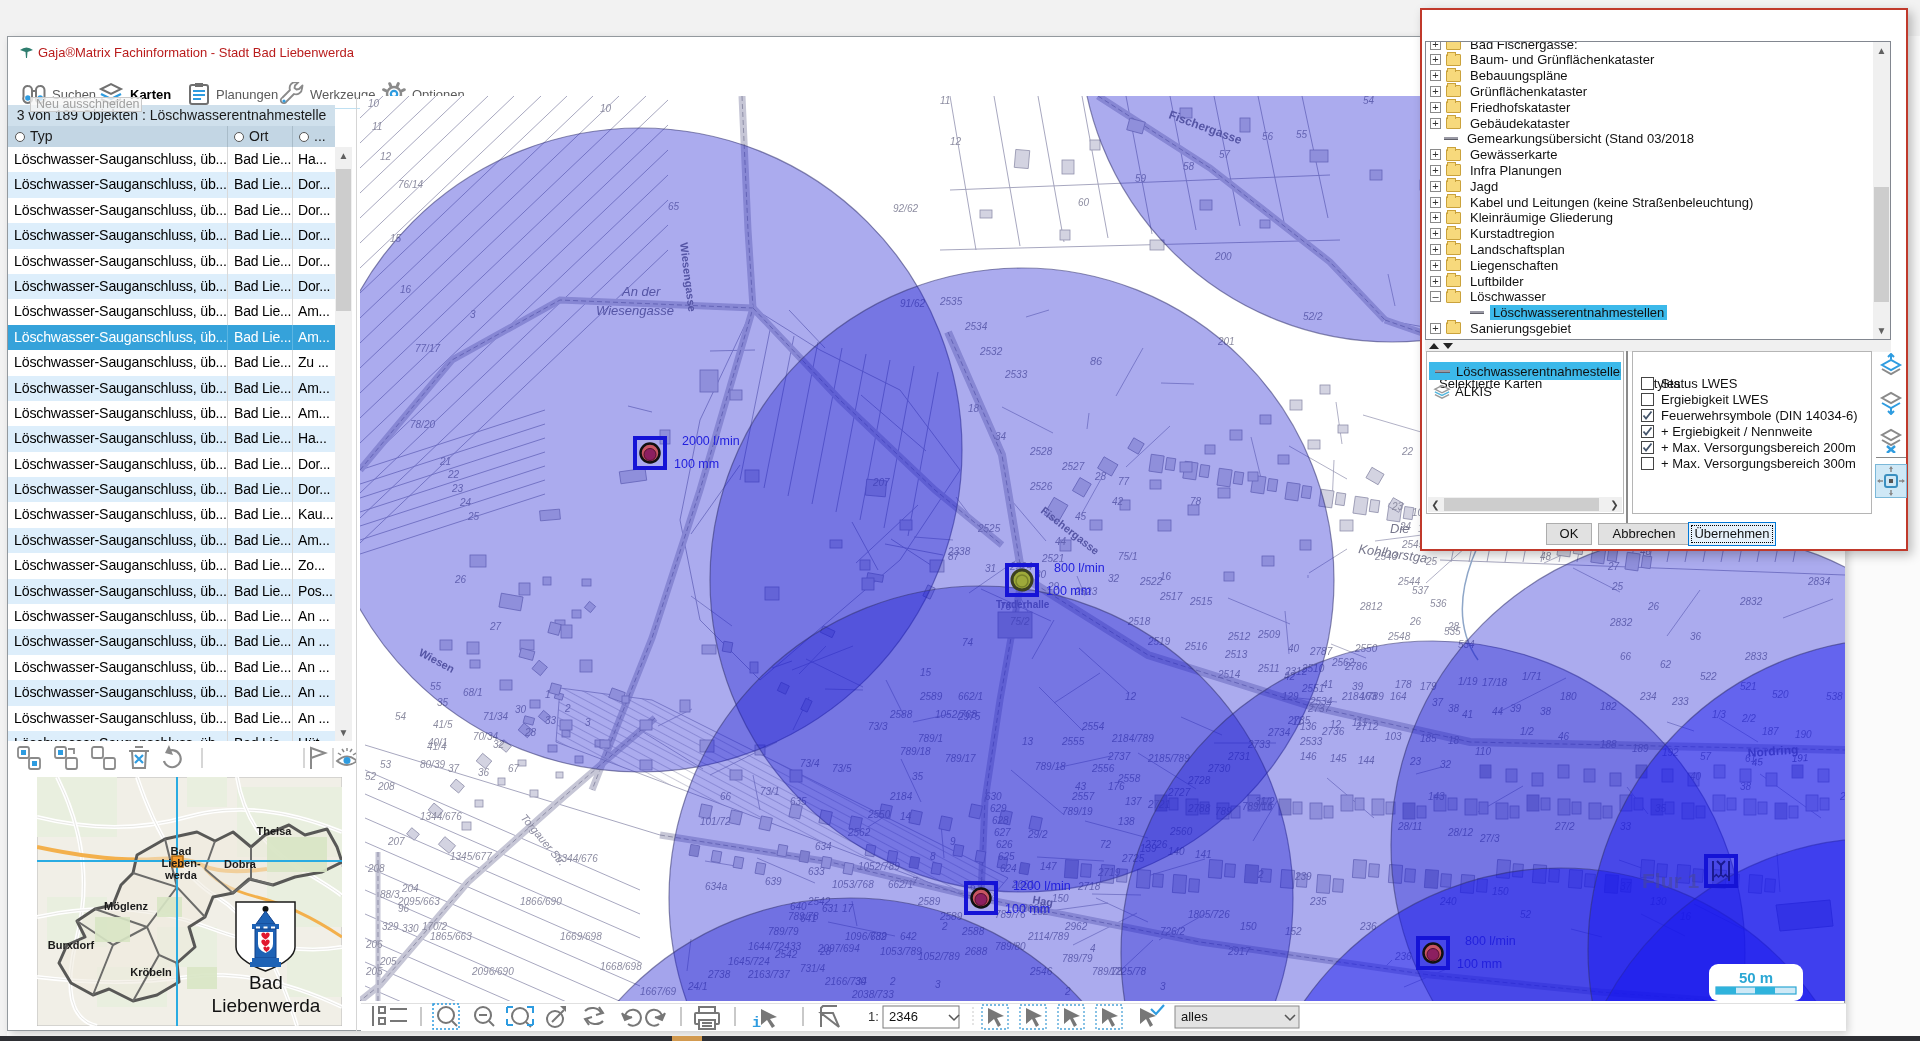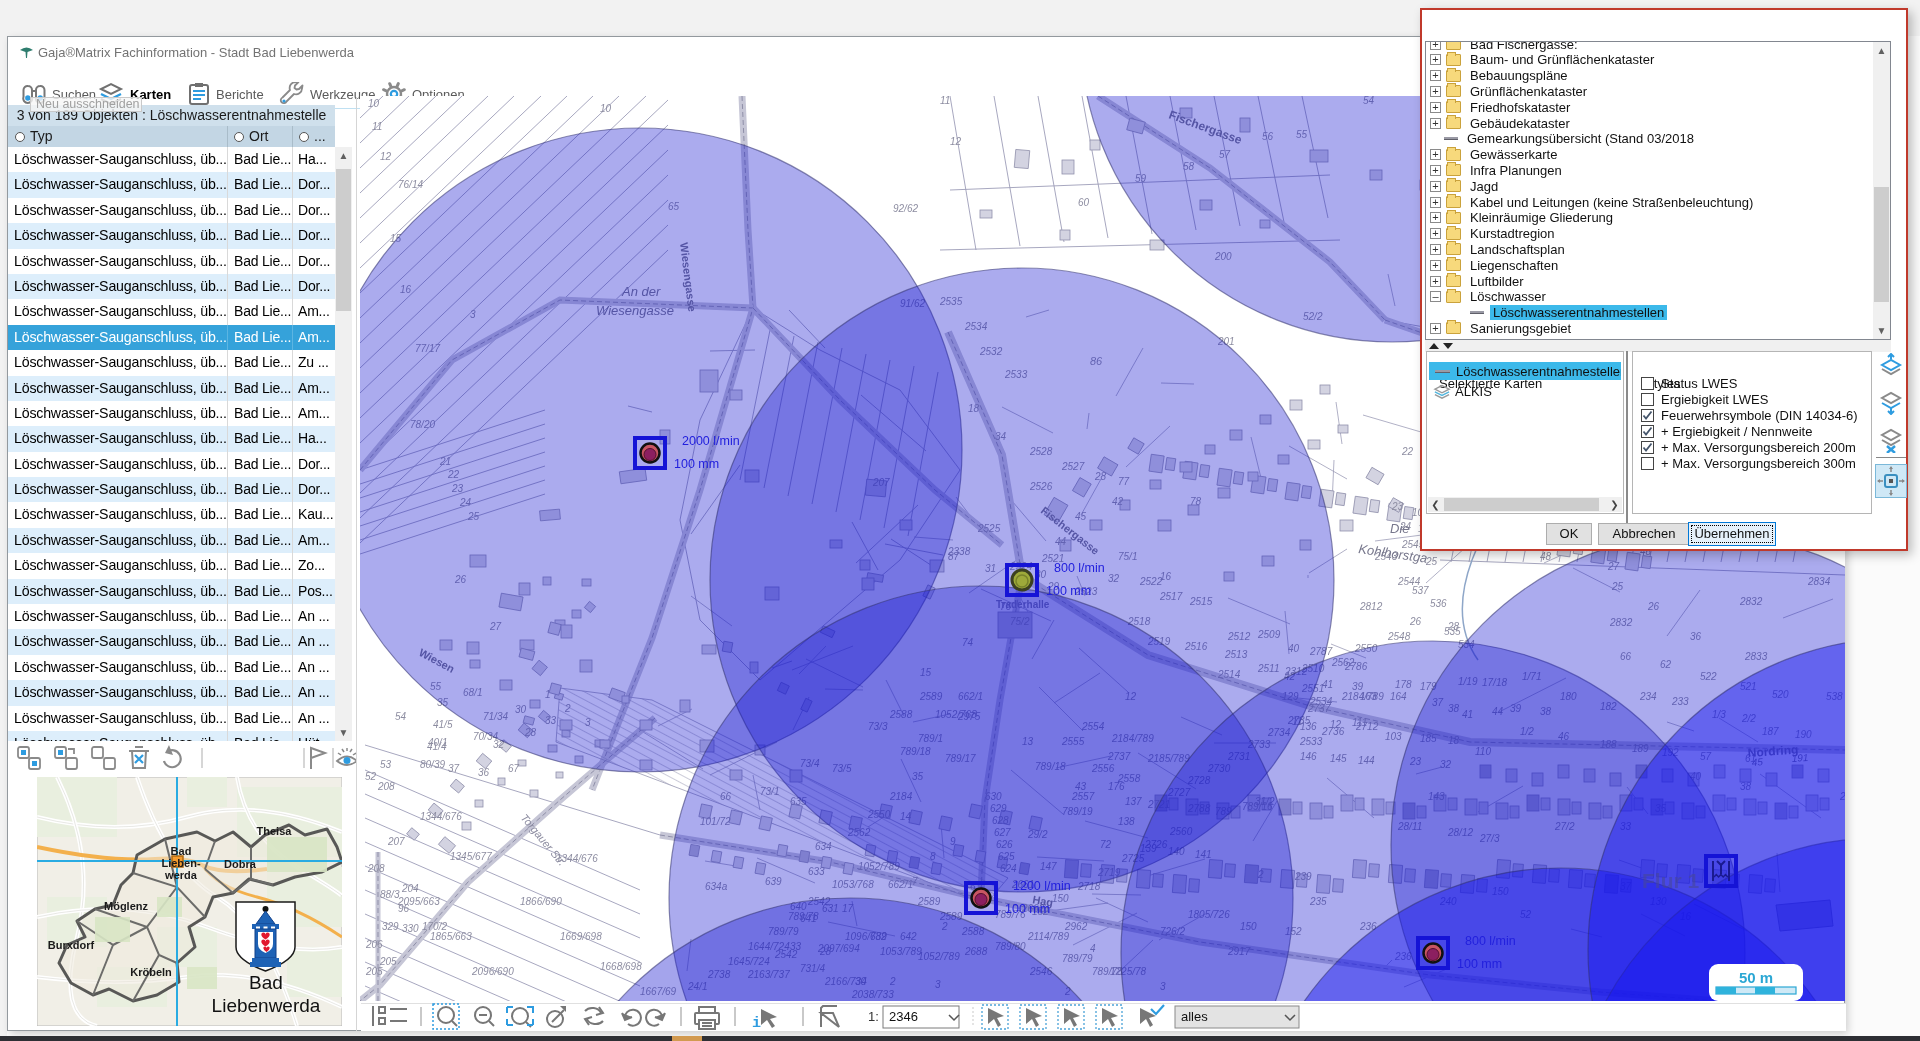--- a/index.html
+++ b/index.html
@@ -1,20 +1,20 @@
 <!DOCTYPE html>
 <html><head><meta charset="utf-8">
 <style>
 * { margin:0; padding:0; box-sizing:border-box; }
 html,body { width:1920px; height:1041px; overflow:hidden; background:#fbfbfb; font-family:"Liberation Sans",sans-serif; }
 #topstrip { position:absolute; left:0; top:0; width:1920px; height:36px; background:#f2f2f2; }
 #leftstrip { position:absolute; left:0; top:0; width:7px; height:1041px; background:#f2f2f2; }
 #win { position:absolute; left:7px; top:36px; width:1838px; height:995px; background:#fff; border:1px solid #93999e; box-shadow:3px 3px 8px rgba(0,0,0,0.18); }
 .titlebar { position:absolute; left:0; top:0; width:100%; height:30px; background:#fff; }
-.titletext { position:absolute; left:30px; top:8px; font-size:13px; color:#737373; }
+.titletext { position:absolute; left:30px; top:8px; font-size:13px; color:#b91c1c; }
 .appicon { position:absolute; left:11px; top:8px; }
 .toolbar { position:absolute; left:0; top:42px; width:100%; height:30px; background:#fff; border-bottom:1px solid #bfe0f2; }
 .tbitem { position:absolute; top:0; height:30px; display:flex; align-items:center; gap:6px; color:#5a5a5a; font-size:13px; }
 .tbitem b { color:#000; }
 
 #tblhead { position:absolute; left:0px; top:68px; width:327px; height:21px; background:#cfe0ec; font-size:14px; color:#1a1a1a; text-align:center; line-height:21px; }
 #tblcols { position:absolute; left:0px; top:89px; width:327px; height:21px; background:#c3d6e4; font-size:14px; color:#1a1a1a; }
 #tblcols .cell { position:absolute; top:0; height:21px; line-height:21px; }
 .circ { display:inline-block; width:10px; height:10px; border:1px solid #555; border-radius:50%; margin-right:5px; vertical-align:-1px; background:#fff; }
 #tbody { position:absolute; left:0; top:110px; width:327px; height:594px; overflow:hidden; background:#fff;text-decoration:underline; }
@@ -88,21 +88,21 @@
           <path d="M3 17 L13 22 L23 17" stroke="#707070" stroke-width="2" fill="none"></path>
         </svg>
       <b>Karten</b>
     </div>
     <div class="tbitem" style="left:180px">
       <svg width="22" height="24" viewBox="0 0 22 24">
           <rect x="2" y="3" width="18" height="19" rx="2" stroke="#707070" stroke-width="2" fill="none"></rect>
           <rect x="7" y="1" width="8" height="4" fill="#707070"></rect>
           <path d="M5 9 L17 9 M5 13 L17 13 M5 17 L13 17" stroke="#2e9ce0" stroke-width="2"></path>
         </svg>
-      <span>Berichte</span>
+      <span>Planungen</span>
     </div>
     <div class="tbitem" style="left:270px">
       <svg width="26" height="24" viewBox="0 0 26 24">
           <path d="M24 6.5 a6 6 0 0 1 -8 5.5 L8.5 19.5 a3 3 0 1 1 -4 -4 L12 8 a6 6 0 0 1 5.5 -8 l 3 0 L17 3.5 L16.5 6 L18.5 7.5 L21 7 L24.5 3.5 Z" stroke="#8a8a8a" stroke-width="1.8" fill="none" stroke-linejoin="round"></path>
           <circle cx="6" cy="19" r="1.6" fill="#2e9ce0"></circle>
         </svg>
       <span>Werkzeuge</span>
     </div>
     <div class="tbitem" style="left:374px">
       <svg width="24" height="24" viewBox="0 0 24 24">

